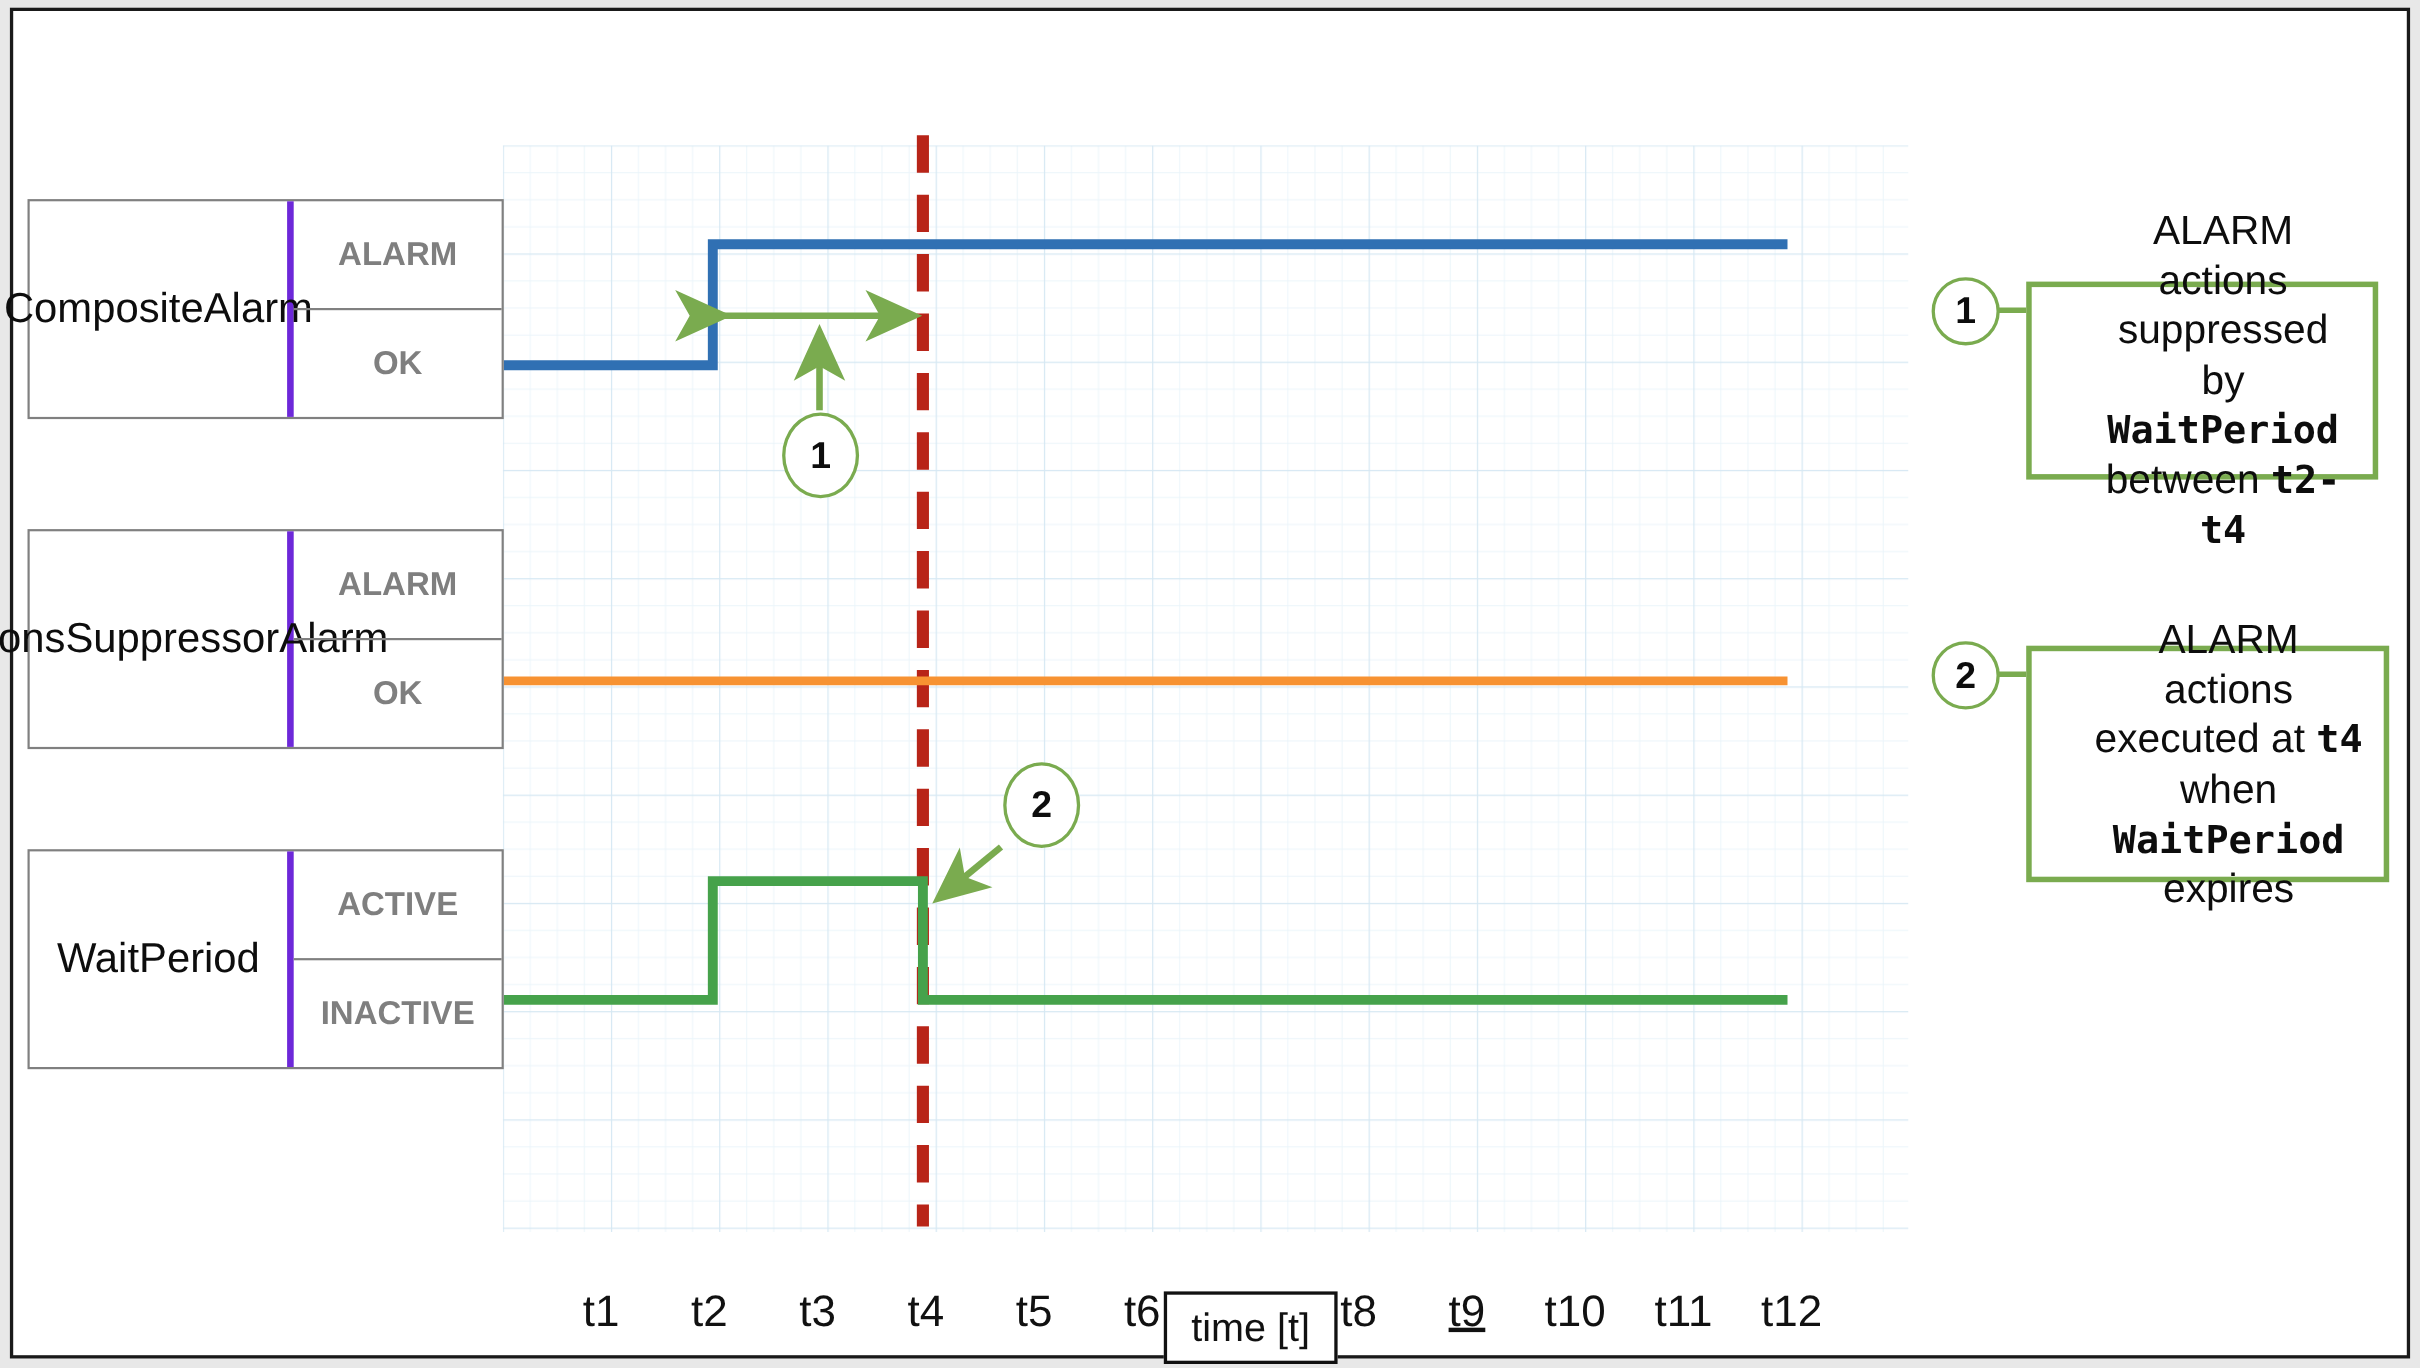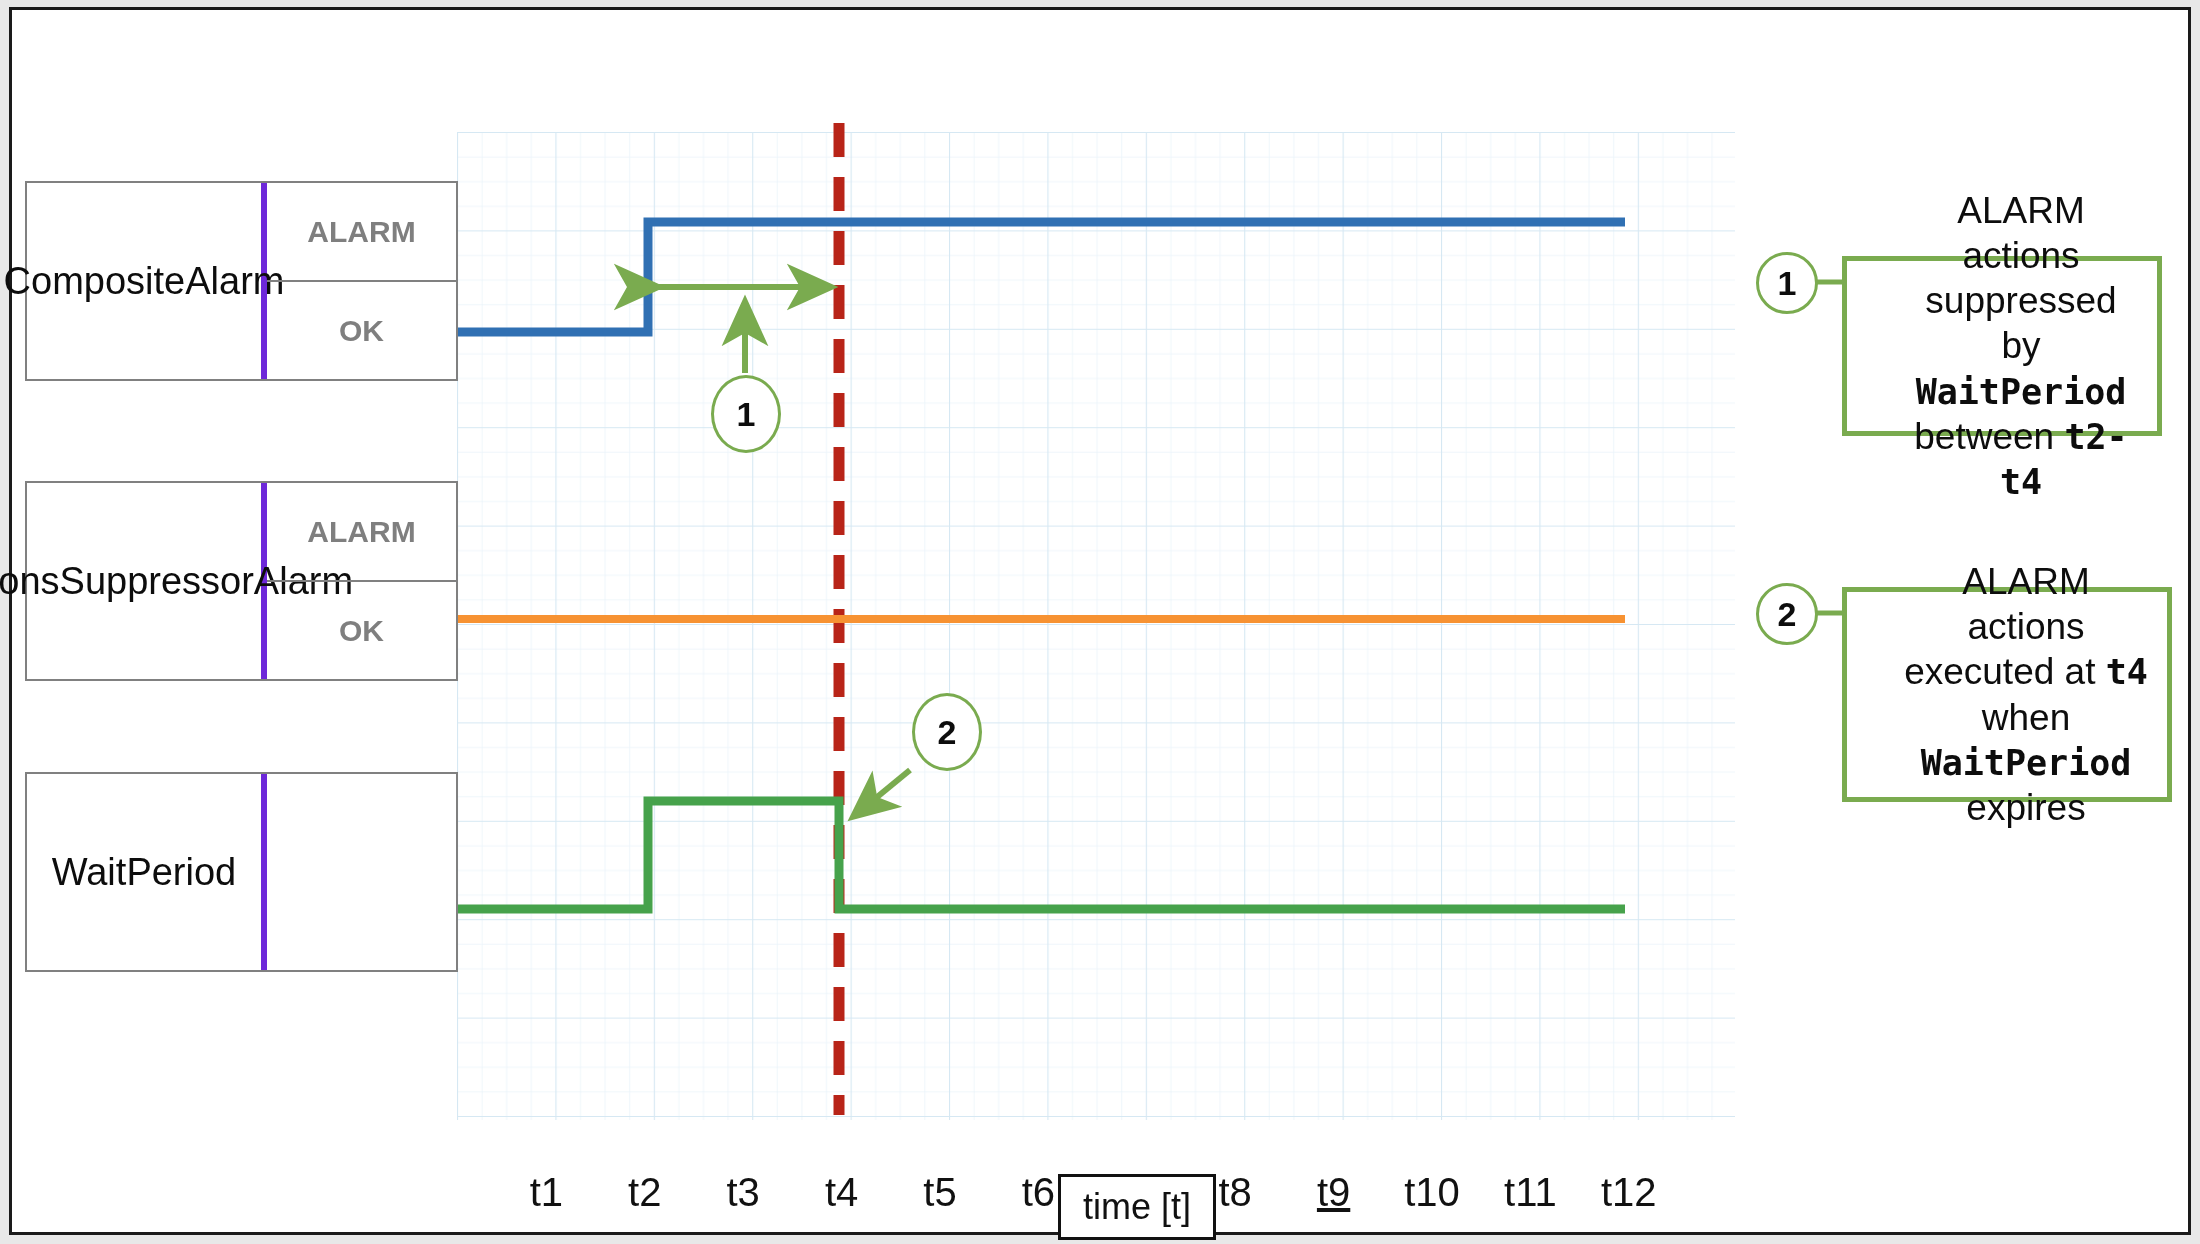--- a/index.html
+++ b/index.html
@@ -254,20 +254,22 @@
       </div>
     </div>
 
     <div class="statebox" style="left:13px; top:762px; width:433px; height:200px;">
       <div class="namecell">
         <span>Wait</span>
           <br>
           <span>Period</span>
       </div>
       <div class="states">
+        <div class="cell top">ACTIVE</div>
+        <div class="cell">INACTIVE</div>
       </div>
     </div>
 
     <div class="badge inplot" style="left:699px; top:365px;">
       <span>1</span>
     </div>
     <div class="badge inplot" style="left:900px; top:683px;">
       <span>2</span>
     </div>
 

